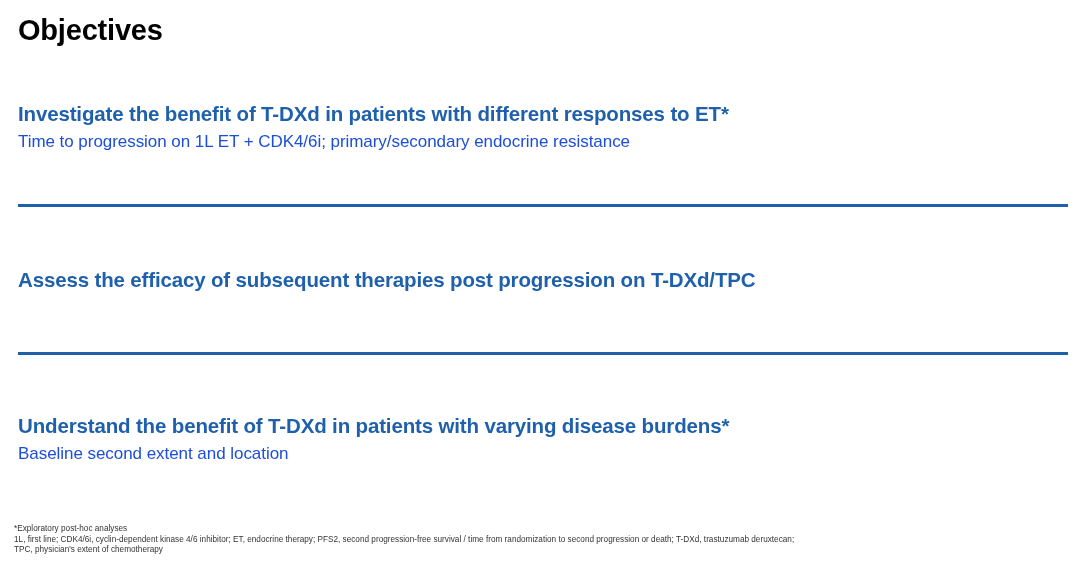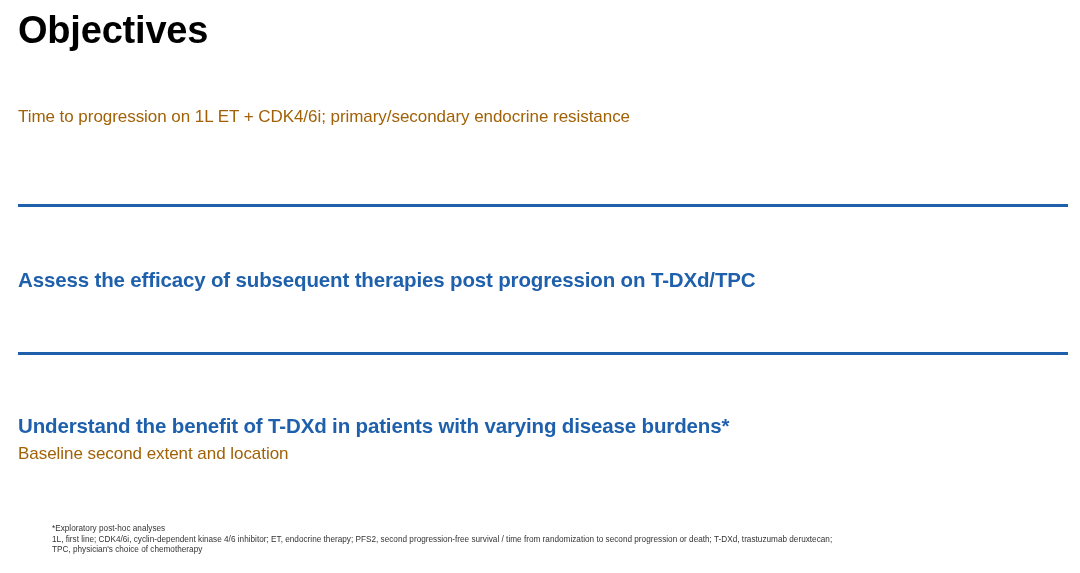--- a/index.html
+++ b/index.html
@@ -20,21 +20,21 @@
     position: absolute;
     inset: 0;
     background: #ffffff;
   }
 
   
   .slide-title {
     position: absolute;
     left: 18px;
     top: 13px;
-    font-size: 38px;
+    font-size: 29px;
     font-weight: bold;
     color: #000000;
     letter-spacing: -0.2px;
     line-height: 34px;
     white-space: nowrap;
   }
 
   
   .objective {
     position: absolute;
@@ -45,21 +45,21 @@
     font-size: 20.5px;
     font-weight: bold;
     color: #1F60AC;
     line-height: 25px;
     letter-spacing: -0.15px;
     white-space: nowrap;
   }
   .objective-body {
     font-size: 17px;
     font-weight: normal;
-    color: #a16207;
+    color: #1d4ed8;
     line-height: 22px;
     letter-spacing: -0.05px;
     margin-top: 5px;
     white-space: nowrap;
   }
 
   #objective-0 { top: 101px; }
   #objective-1 { top: 267px; }
   #objective-2 { top: 401px; margin-top: 12px; }
 
@@ -80,46 +80,46 @@
     left: 14px;
     top: 524px;
     right: 8px;
   }
   .footnote-line {
     font-size: 8.2px;
     line-height: 10.6px;
     color: #333333;
     letter-spacing: 0.01px;
     white-space: nowrap;
-    margin-left: 38px;
   }
 </style>
 </head>
 <body>
 
 <div class="slide">
 
   <div class="slide-title">Objectives</div>
 
   <div class="objective" id="objective-0">
+    <div class="objective-heading">Investigate the benefit of T-DXd in patients with different responses to ET*</div>
     <div class="objective-body">Time to progression on 1L ET + CDK4/6i; primary/secondary endocrine resistance</div>
   </div>
 
   <div class="divider" id="divider-0"></div>
 
   <div class="objective" id="objective-1">
     <div class="objective-heading">Assess the efficacy of subsequent therapies post progression on T-DXd/TPC</div>
   </div>
 
   <div class="divider" id="divider-1"></div>
 
   <div class="objective" id="objective-2">
     <div class="objective-heading">Understand the benefit of T-DXd in patients with varying disease burdens*</div>
     <div class="objective-body">Baseline second extent and location</div>
   </div>
 
   <div class="footnotes">
     <div class="footnote-line">*Exploratory post-hoc analyses</div>
     <div class="footnote-line">1L, first line; CDK4/6i, cyclin-dependent kinase 4/6 inhibitor; ET, endocrine therapy; PFS2, second progression-free survival / time from randomization to second progression or death; T-DXd, trastuzumab deruxtecan;</div>
-    <div class="footnote-line">TPC, physician's choice of chemotherapy</div>
+    <div class="footnote-line">TPC, physician's extent of chemotherapy</div>
   </div>
 
 </div>
 
 </body></html>

